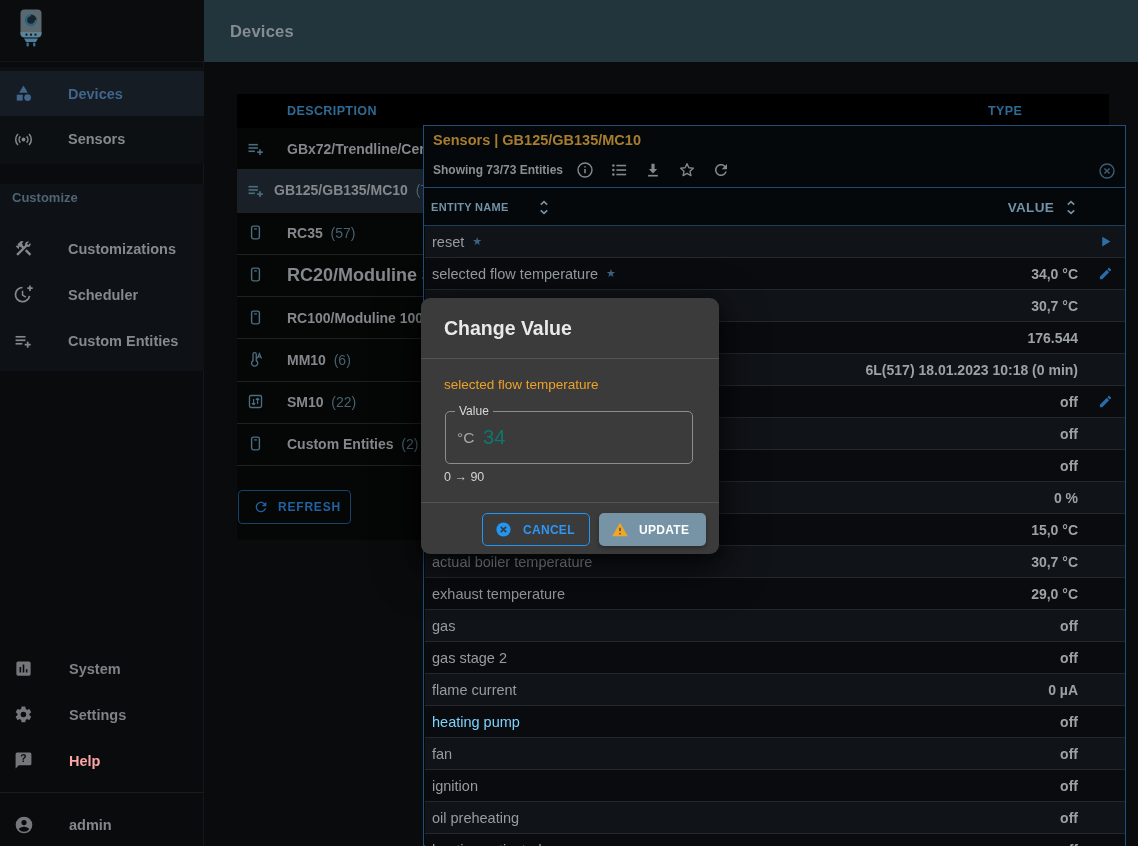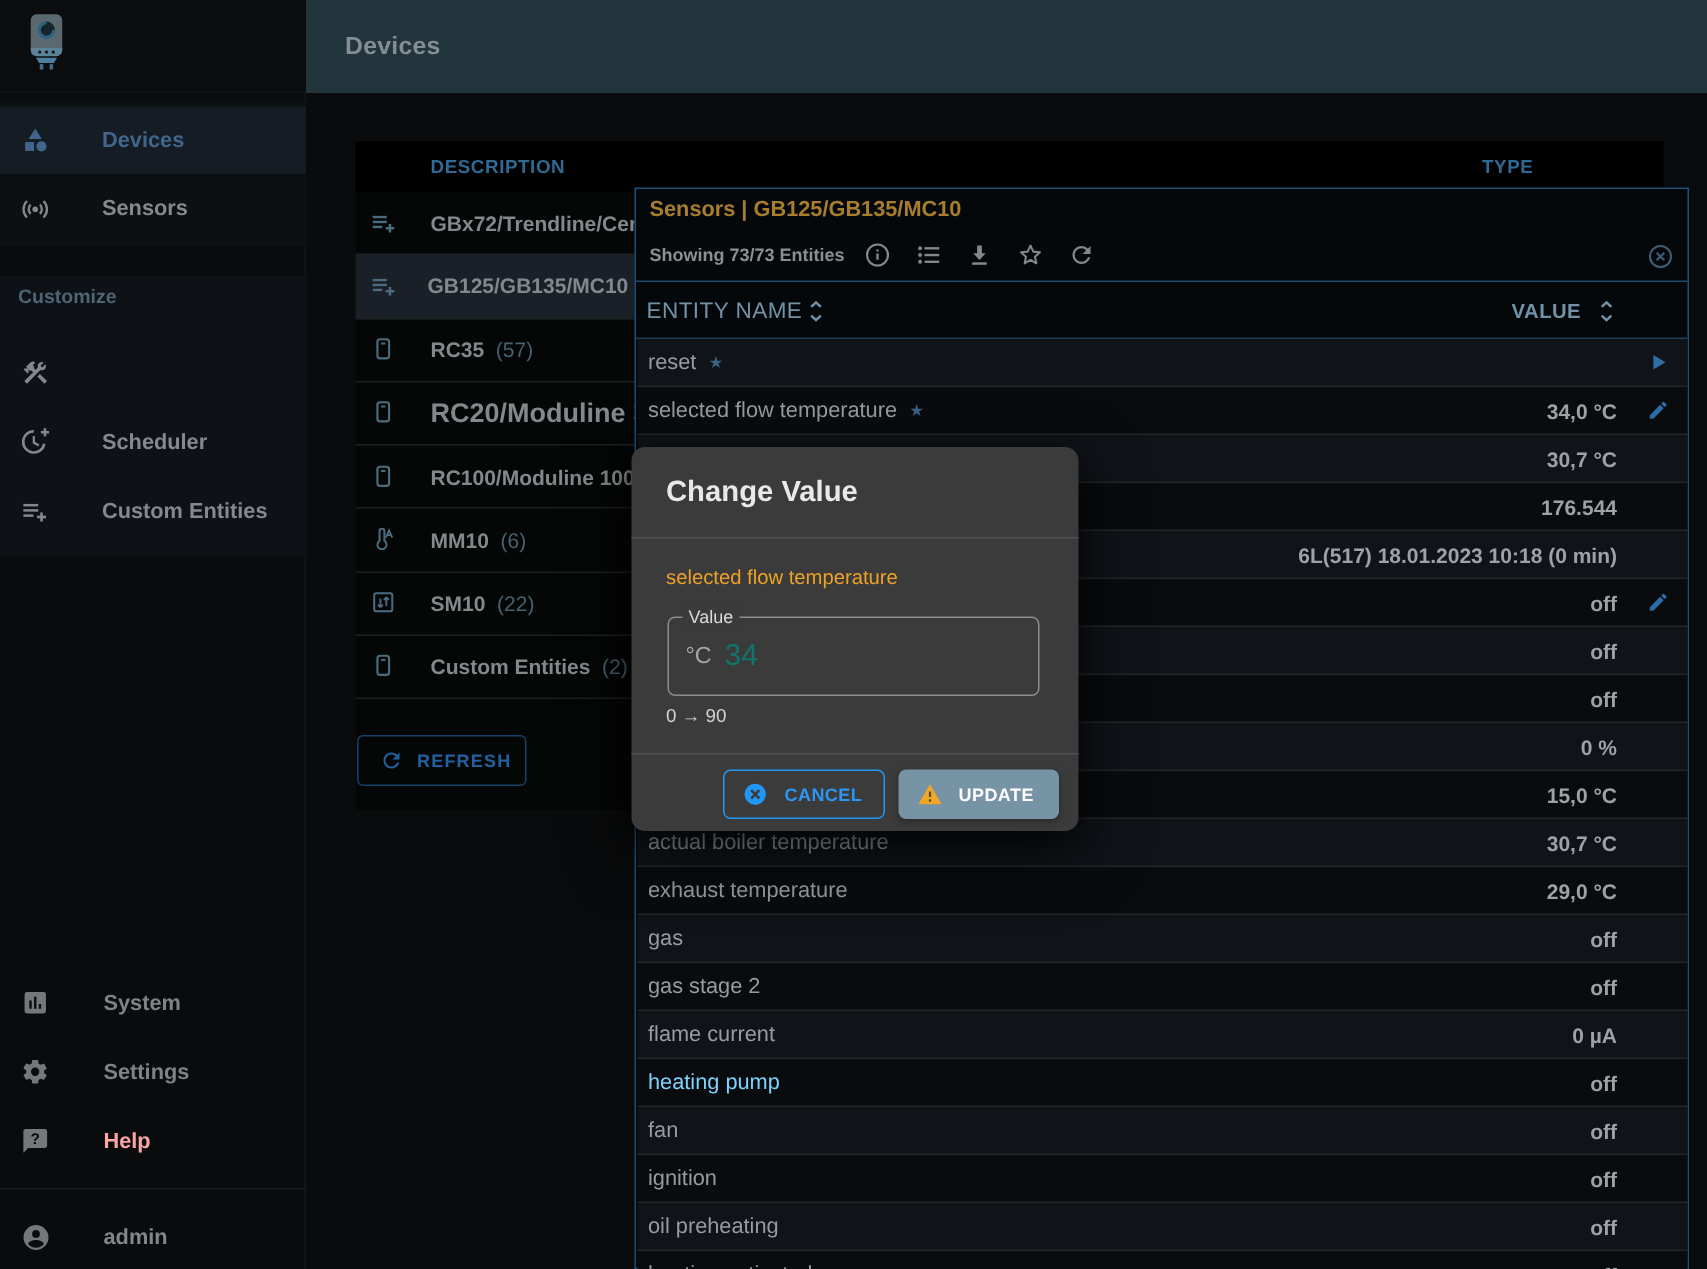--- a/index.html
+++ b/index.html
@@ -42,20 +42,21 @@
     <path d="M5.6 17.4 a9.1 9.1 0 0 1 0 -12.8 M18.4 4.6 a9.1 9.1 0 0 1 0 12.8"></path>
   </svg>
   <div class="ab ct" style="left:68px;top:115px;height:48px;font-size:14.5px;font-weight:bold;color:#85898d;">Sensors</div>
 
   <div class="ab" style="left:0;top:184px;width:204px;height:187px;background:#0e1115;"></div>
   <div class="ab ct" style="left:12px;top:184px;height:26px;font-size:13px;font-weight:bold;color:#4e6574;">Customize</div>
   <svg class="ab" style="left:14px;top:239px" width="19" height="19" viewBox="0 0 24 24" fill="#84888c">
     <path d="m13.78 15.17 2.12-2.12 6 6-2.12 2.12z"></path>
     <path d="M17.5 10c1.93 0 3.5-1.57 3.5-3.5 0-.58-.16-1.12-.41-1.6l-2.7 2.7-1.49-1.49 2.7-2.7c-.48-.25-1.02-.41-1.6-.41C15.57 3 14 4.57 14 6.5c0 .41.08.8.21 1.16l-1.85 1.85-1.78-1.78.71-.71-1.41-1.41L12 3.49c-1.17-1.17-3.07-1.17-4.24 0L4.22 7.03l1.41 1.41H2.81l-.71.71 3.54 3.54.71-.71V9.15l1.41 1.41.71-.71 1.78 1.78-7.41 7.41 2.12 2.12L16.34 9.68c.36.13.75.21 1.16.21z"></path>
   </svg>
+  <div class="ab ct" style="left:68px;top:226px;height:46px;font-size:14.5px;font-weight:bold;color:#85898d;">Customizations</div>
   <svg class="ab" style="left:13px;top:284px" width="21" height="21" viewBox="0 0 24 24" fill="none" stroke="#84888c" stroke-width="2">
     <path d="M18.9 13.5 a8.1 8.1 0 1 1 -8 -9.5"></path>
     <path d="M10.9 7.6 v5 l3.8 2.3" stroke-width="1.7"></path>
     <path d="M16.3 4.8 h6.2 M19.4 1.7 v6.2" stroke-width="2"></path>
   </svg>
   <div class="ab ct" style="left:68px;top:272px;height:46px;font-size:14.5px;font-weight:bold;color:#85898d;">Scheduler</div>
   <svg class="ab" style="left:14px;top:332px" width="19" height="19" viewBox="0 0 24 24" fill="#84888c">
     <rect x="2" y="5" width="12.5" height="2.1"></rect>
       <rect x="2" y="9.4" width="12.5" height="2.1"></rect>
       <rect x="2" y="13.8" width="8.5" height="2.1"></rect>
@@ -109,21 +110,21 @@
     <rect x="13.5" y="15.1" width="7.6" height="2.2"></rect>
   </svg>
 <div class="ab ct" style="left:287px;top:128px;height:42px;font-size:14px;font-weight:bold;color:#84888c;">GBx72/Trendline/Cerapur&nbsp;&nbsp;<span style="font-weight:normal;color:#47626f;">(60)</span></div>
 <svg class="ab" style="left:247px;top:182px" width="18" height="18" viewBox="0 0 24 24" fill="#4c6d80">
     <rect x="2" y="5.2" width="12.5" height="2.1"></rect>
     <rect x="2" y="9.6" width="12.5" height="2.1"></rect>
     <rect x="2" y="14" width="8.5" height="2.1"></rect>
     <rect x="16.2" y="12.4" width="2.2" height="7.6"></rect>
     <rect x="13.5" y="15.1" width="7.6" height="2.2"></rect>
   </svg>
-<div class="ab ct" style="left:285px;top:170px;height:39px;font-size:14px;font-weight:bold;color:#84888c;">GB125/GB135/MC10&nbsp;&nbsp;<span style="font-weight:normal;color:#47626f;">(73)</span></div>
+<div class="ab ct" style="left:274px;top:170px;height:39px;font-size:14px;font-weight:bold;color:#84888c;">GB125/GB135/MC10&nbsp;&nbsp;<span style="font-weight:normal;color:#47626f;">(73)</span></div>
 <svg class="ab" style="left:247px;top:224px" width="17" height="17" viewBox="0 0 24 24" fill="none" stroke="#4c6d80" stroke-width="2">
     <rect x="6.5" y="3" width="11" height="18" rx="2.5"></rect>
     <path d="M10 7 h4" stroke-width="1.8"></path>
   </svg>
 <div class="ab ct" style="left:287px;top:212px;height:42px;font-size:14px;font-weight:bold;color:#84888c;">RC35&nbsp;&nbsp;<span style="font-weight:normal;color:#47626f;">(57)</span></div>
 <svg class="ab" style="left:247px;top:266px" width="17" height="17" viewBox="0 0 24 24" fill="none" stroke="#4c6d80" stroke-width="2">
     <rect x="6.5" y="3" width="11" height="18" rx="2.5"></rect>
     <path d="M10 7 h4" stroke-width="1.8"></path>
   </svg>
 <div class="ab ct" style="left:287px;top:254px;height:42px;font-size:18px;font-weight:bold;color:#84888c;">RC20/Moduline 300&nbsp;&nbsp;<span style="font-weight:normal;color:#47626f;">(31)</span></div>
@@ -179,21 +180,21 @@
 </svg>
 <svg class="ab" style="left:712px;top:161px" width="18" height="18" viewBox="0 0 24 24" fill="#82898e">
   <path d="M17.65 6.35 C16.2 4.9 14.21 4 12 4 c-4.42 0 -7.99 3.58 -7.99 8 s3.57 8 7.99 8 c3.73 0 6.84 -2.55 7.73 -6 h-2.08 c-.82 2.33 -3.04 4 -5.65 4 -3.31 0 -6 -2.69 -6 -6 s2.69 -6 6 -6 c1.66 0 3.14 .69 4.22 1.78 L13 11 h7 V4 l-2.35 2.35 z"></path>
 </svg>
 <svg class="ab" style="left:1098px;top:162px" width="18" height="18" viewBox="0 0 24 24" fill="none" stroke="#3e5c76" stroke-width="1.9">
   <circle cx="12" cy="12" r="9.3"></circle>
     <path d="M8.6 8.6 l6.8 6.8 M15.4 8.6 l-6.8 6.8"></path>
 </svg>
 <div class="ab" style="left:424px;top:187px;width:701px;height:1px;background:#1e4a70;"></div>
 
-<div class="ab ct" style="left:431px;top:188px;height:38px;font-size:15px;font-weight:normal;color:#7292a8;letter-spacing:0.3px;text-align:center;">ENTITY NAME</div>
+<div class="ab ct" style="left:431px;top:188px;height:38px;font-size:11px;font-weight:bold;color:#7292a8;letter-spacing:0.3px;text-align:center;">ENTITY NAME</div>
 <svg class="ab" style="left:538px;top:200px" width="12" height="15" viewBox="0 0 12 15" fill="none" stroke="#7292a8" stroke-width="1.7">
   <path d="M2.8 4.6 L6 1.6 L9.2 4.6 M2.8 10.4 L6 13.4 L9.2 10.4"></path>
 </svg>
 <div class="ab" style="left:953px;top:188px;width:101px;height:38px;display:flex;align-items:center;justify-content:flex-end;font-size:13.5px;font-weight:bold;color:#7292a8;letter-spacing:0.3px;">VALUE</div>
 <svg class="ab" style="left:1065px;top:200px" width="12" height="15" viewBox="0 0 12 15" fill="none" stroke="#7292a8" stroke-width="1.7">
   <path d="M2.8 4.6 L6 1.6 L9.2 4.6 M2.8 10.4 L6 13.4 L9.2 10.4"></path>
 </svg>
 <div class="ab" style="left:424px;top:225px;width:701px;height:1px;background:#203d58;"></div>
 
 <div class="ab" style="left:424.5px;top:226px;width:700px;height:31px;background:#101318;border-bottom:1px solid #24272b;"></div>

